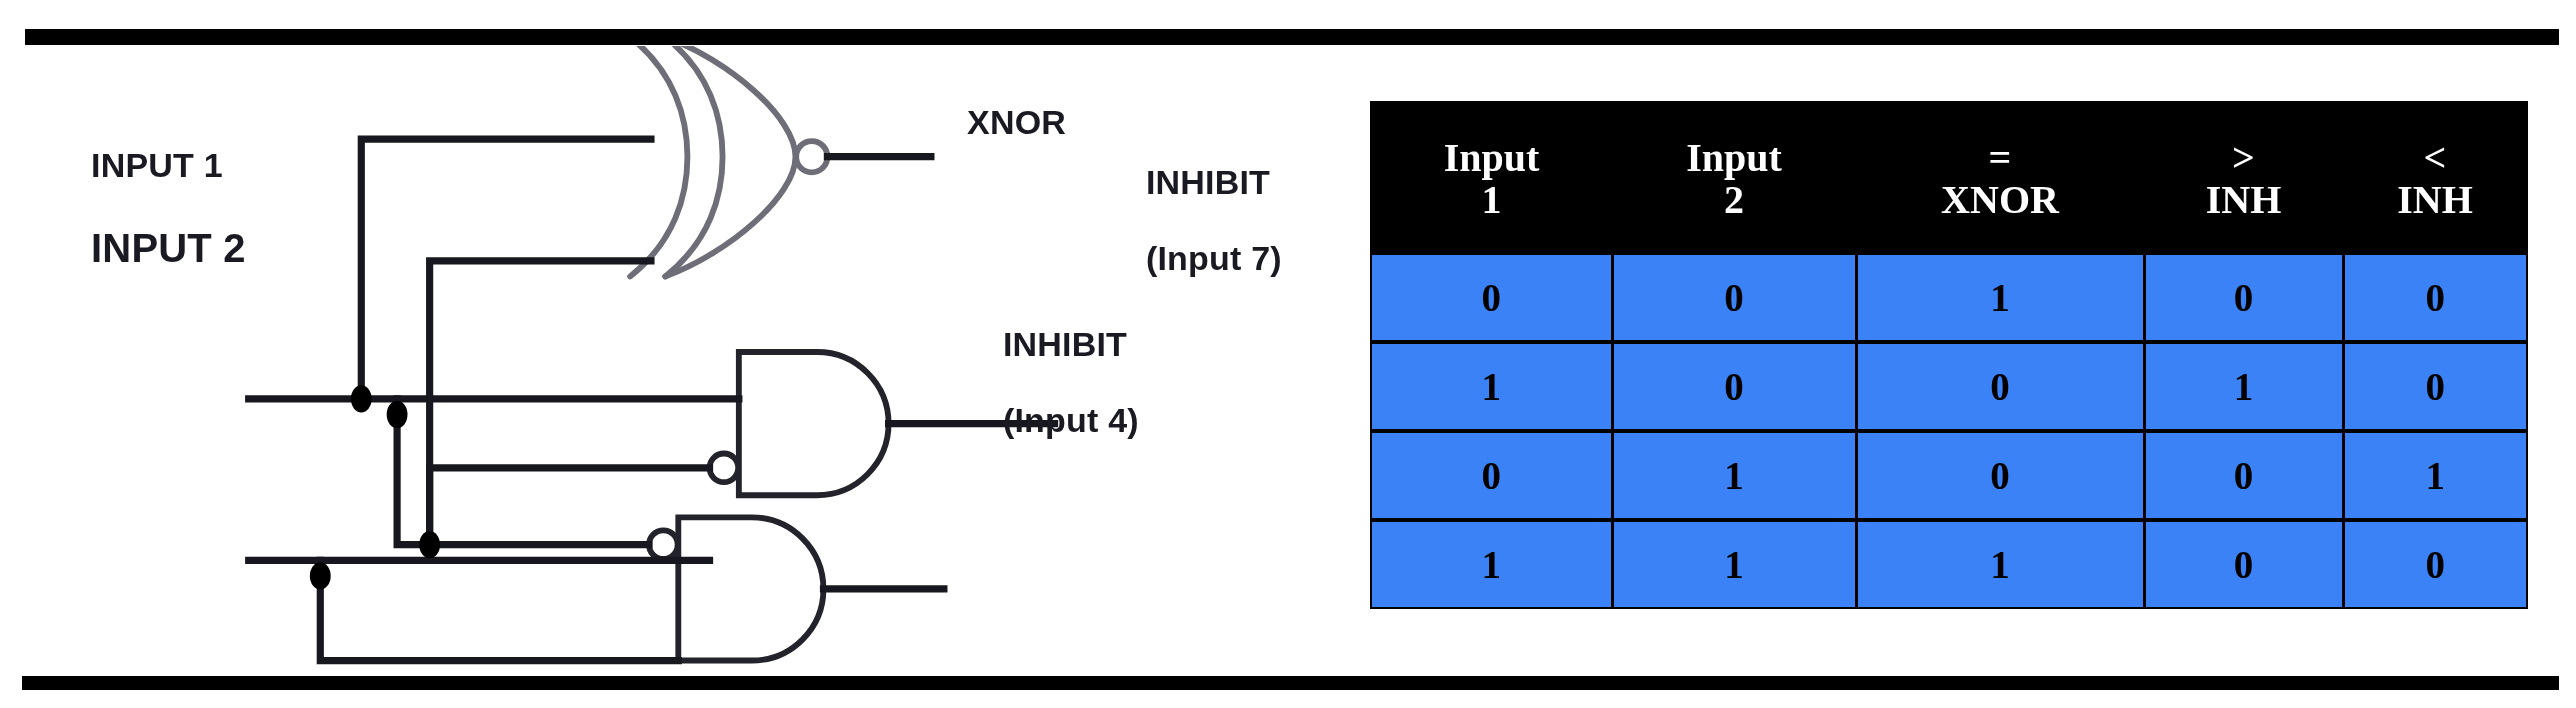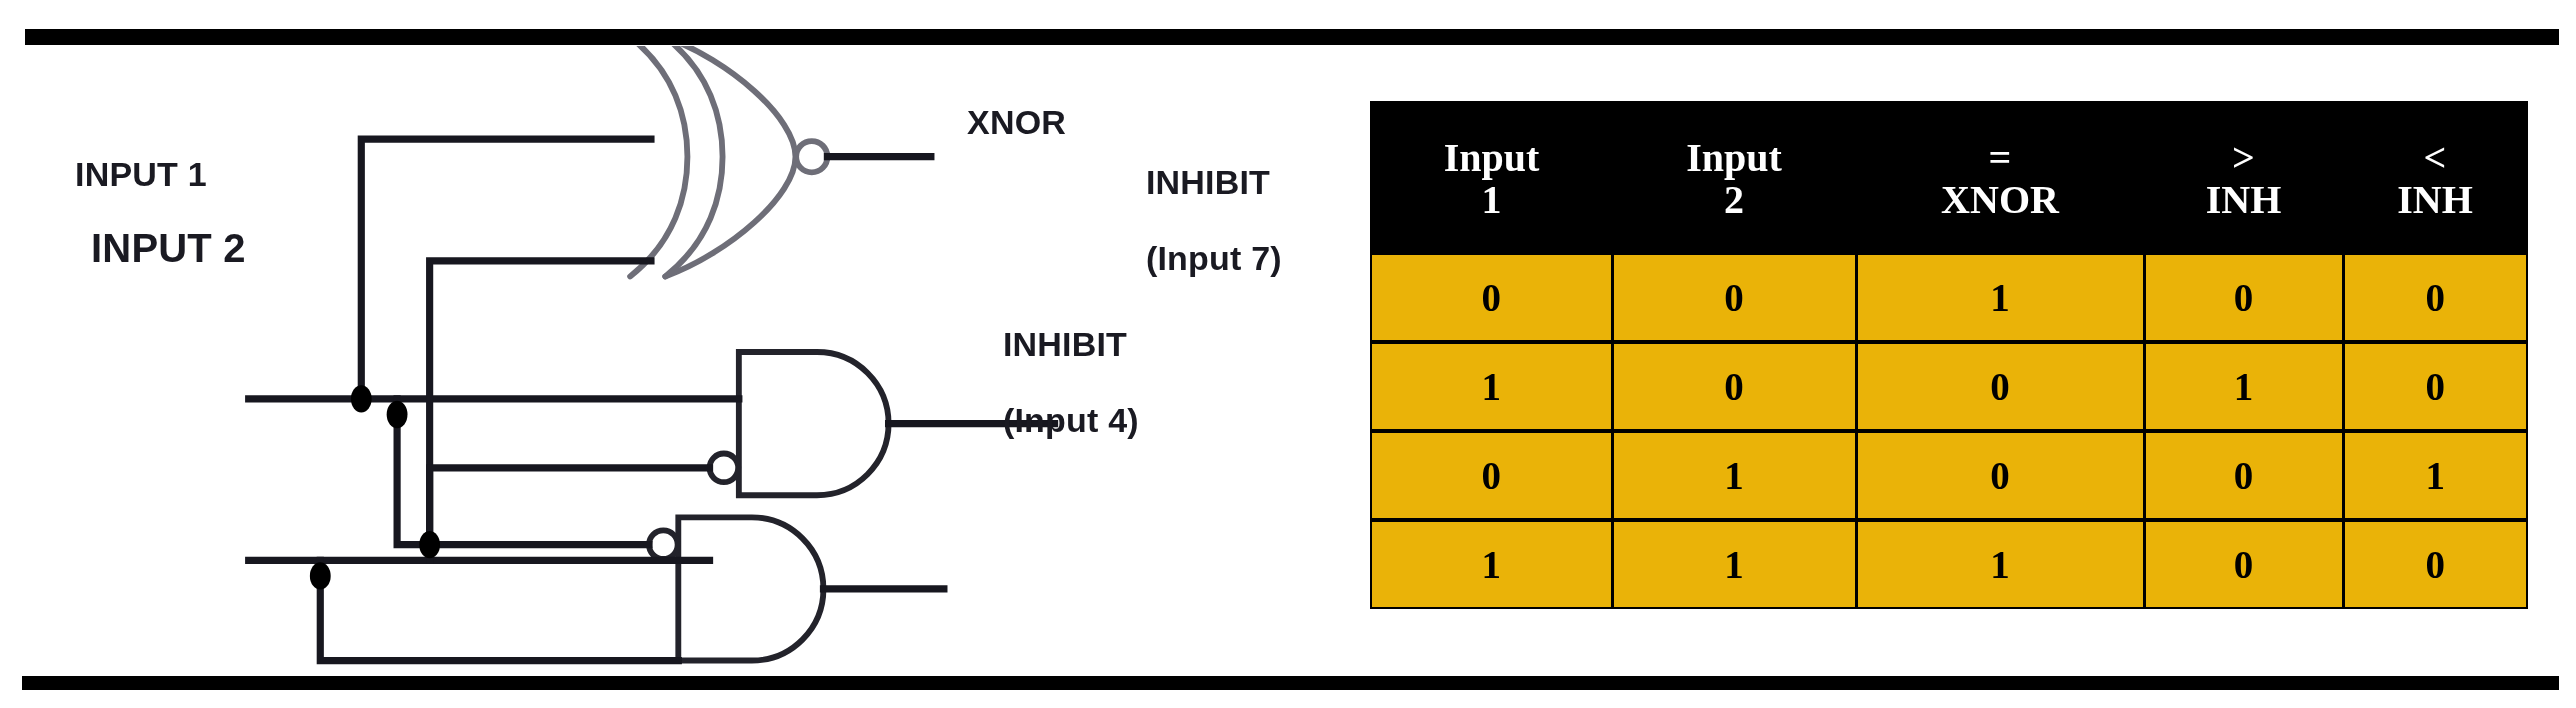--- a/index.html
+++ b/index.html
@@ -39,35 +39,35 @@
 
   .diagram-label {
     position: absolute;
     font-family: "Liberation Sans", sans-serif;
     font-weight: 600;
     color: #1a1a22;
     white-space: pre;
     line-height: 1.12;
     letter-spacing: 0.2px;
   }
-  .lbl-in1   { left: 75px; top: 100px;  font-size: 34px; margin-top: 9px; }
+  .lbl-in1   { left: 91px; top: 100px;  font-size: 34px; }
   .lbl-in2   { left: 91px; top: 180px;  font-size: 40px; }
   .lbl-xnor  { left: 967px; top: 57px;  font-size: 34px; }
   .lbl-inh2  { left: 1088px; top: 79px; font-size: 34px; }
   .lbl-inh1  { left: 945px; top: 241px; font-size: 34px; }
 
   
   #truth-table {
     position: absolute;
     left: 1370px;
     top: 101px;
     width: 1156px;
     border-collapse: collapse;
     table-layout: fixed;
-    background: #eab308;
+    background: #3b82f6;
     border: 2px solid #000000;
   }
   #truth-table th,
   #truth-table td {
     text-align: center;
     vertical-align: middle;
     font-family: "Liberation Serif", serif;
     font-weight: bold;
     color: #000000;
   }

